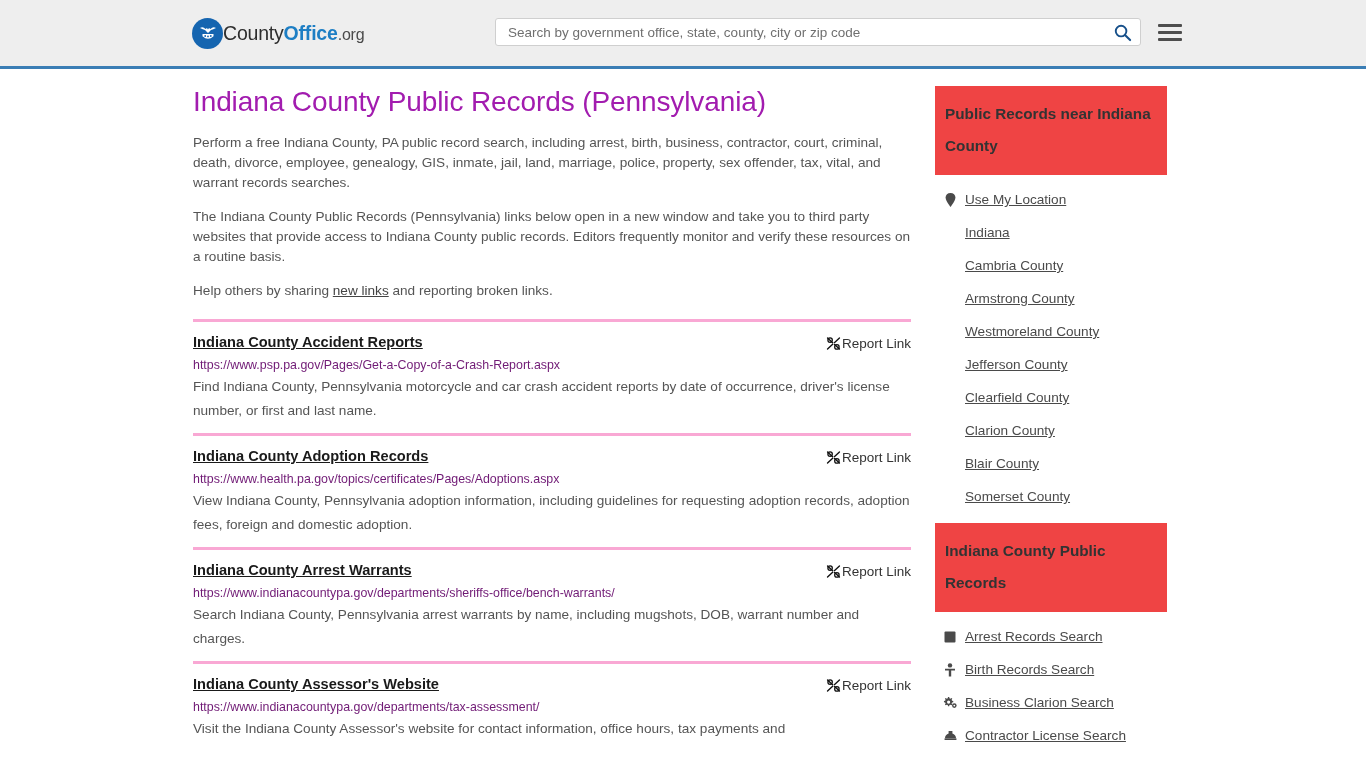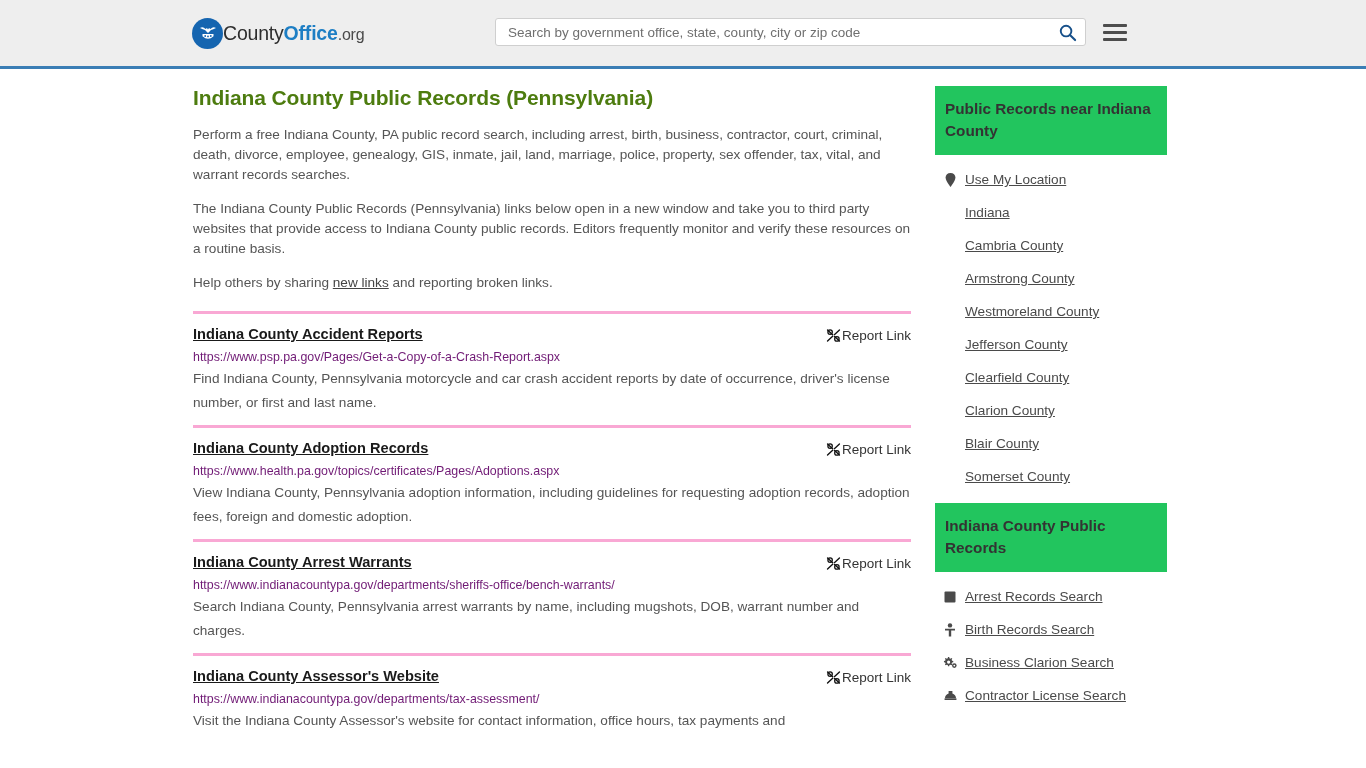--- a/index.html
+++ b/index.html
@@ -45,21 +45,21 @@
   .logo-text .t3 { color: #4a4a4a; font-size: 16px; }
 
   .search-area {
     position: absolute;
     left: 495px;
     top: 18px;
     display: flex;
     align-items: center;
   }
   .search-box {
-    width: 591px;
+    width: 646px;
     height: 28px;
     background: #ffffff;
     border: 1px solid #cfcfcf;
     border-radius: 3px;
     display: flex;
     align-items: center;
     padding: 0 6px 0 10px;
   }
   .search-box input {
     border: 0;
@@ -93,24 +93,24 @@
     width: 980px;
     margin: 0 auto;
     display: flex;
     gap: 24px;
     padding-top: 17px;
   }
   .main-col { width: 718px; flex: 0 0 718px; }
   .side-col { width: 232px; flex: 0 0 232px; }
 
   h1.page-title {
-    font-size: 21px;
-    color: #4d7c0f;
+    font-size: 28px;
+    color: #a21caf;
     margin: 0 0 15px 0;
-    font-weight: bold;
+    font-weight: normal;
     letter-spacing: -0.1px;
   }
 
   .breadcrumb {
     background: #f4f4f4;
     padding: 9px 10px;
     font-size: 13.5px;
     color: #555;
     margin-bottom: 14px;
   }
@@ -165,26 +165,26 @@
   .entry-desc {
     font-size: 13.6px;
     line-height: 24px;
     color: #555555;
     margin-top: 3px;
   }
 
   
   .side-panel { margin-bottom: 10px; }
   .side-header {
-    background: #22c55e;
+    background: #ef4444;
     padding: 12px 10px 13px 10px;
     font-size: 15.3px;
     font-weight: bold;
     color: #333333;
-    line-height: 22px;
+    line-height: 32px;
   }
   .side-list { padding: 8px 0 0 0; }
   .side-item {
     display: flex;
     align-items: center;
     gap: 8px;
     padding: 9px 0 9px 8px;
     font-size: 13.6px;
   }
   .side-item .si-icon {

